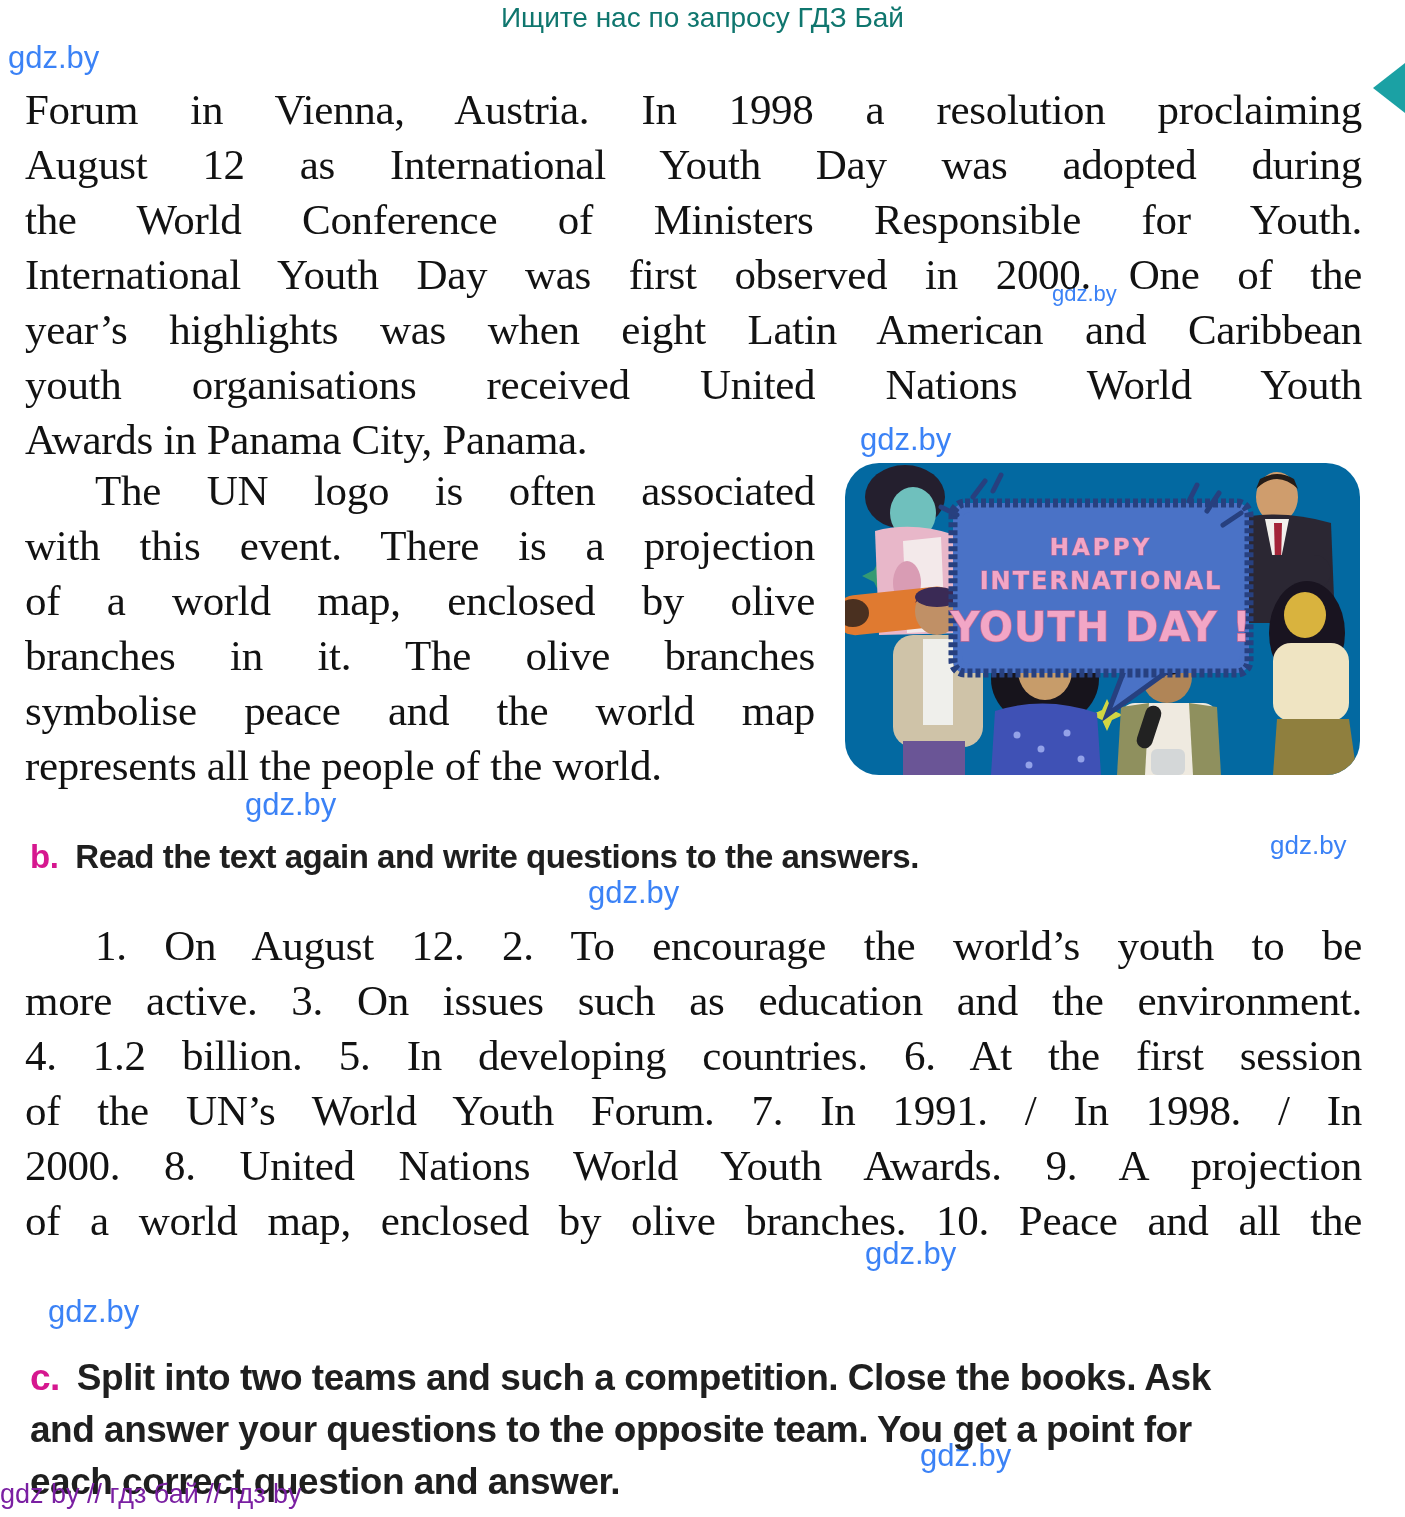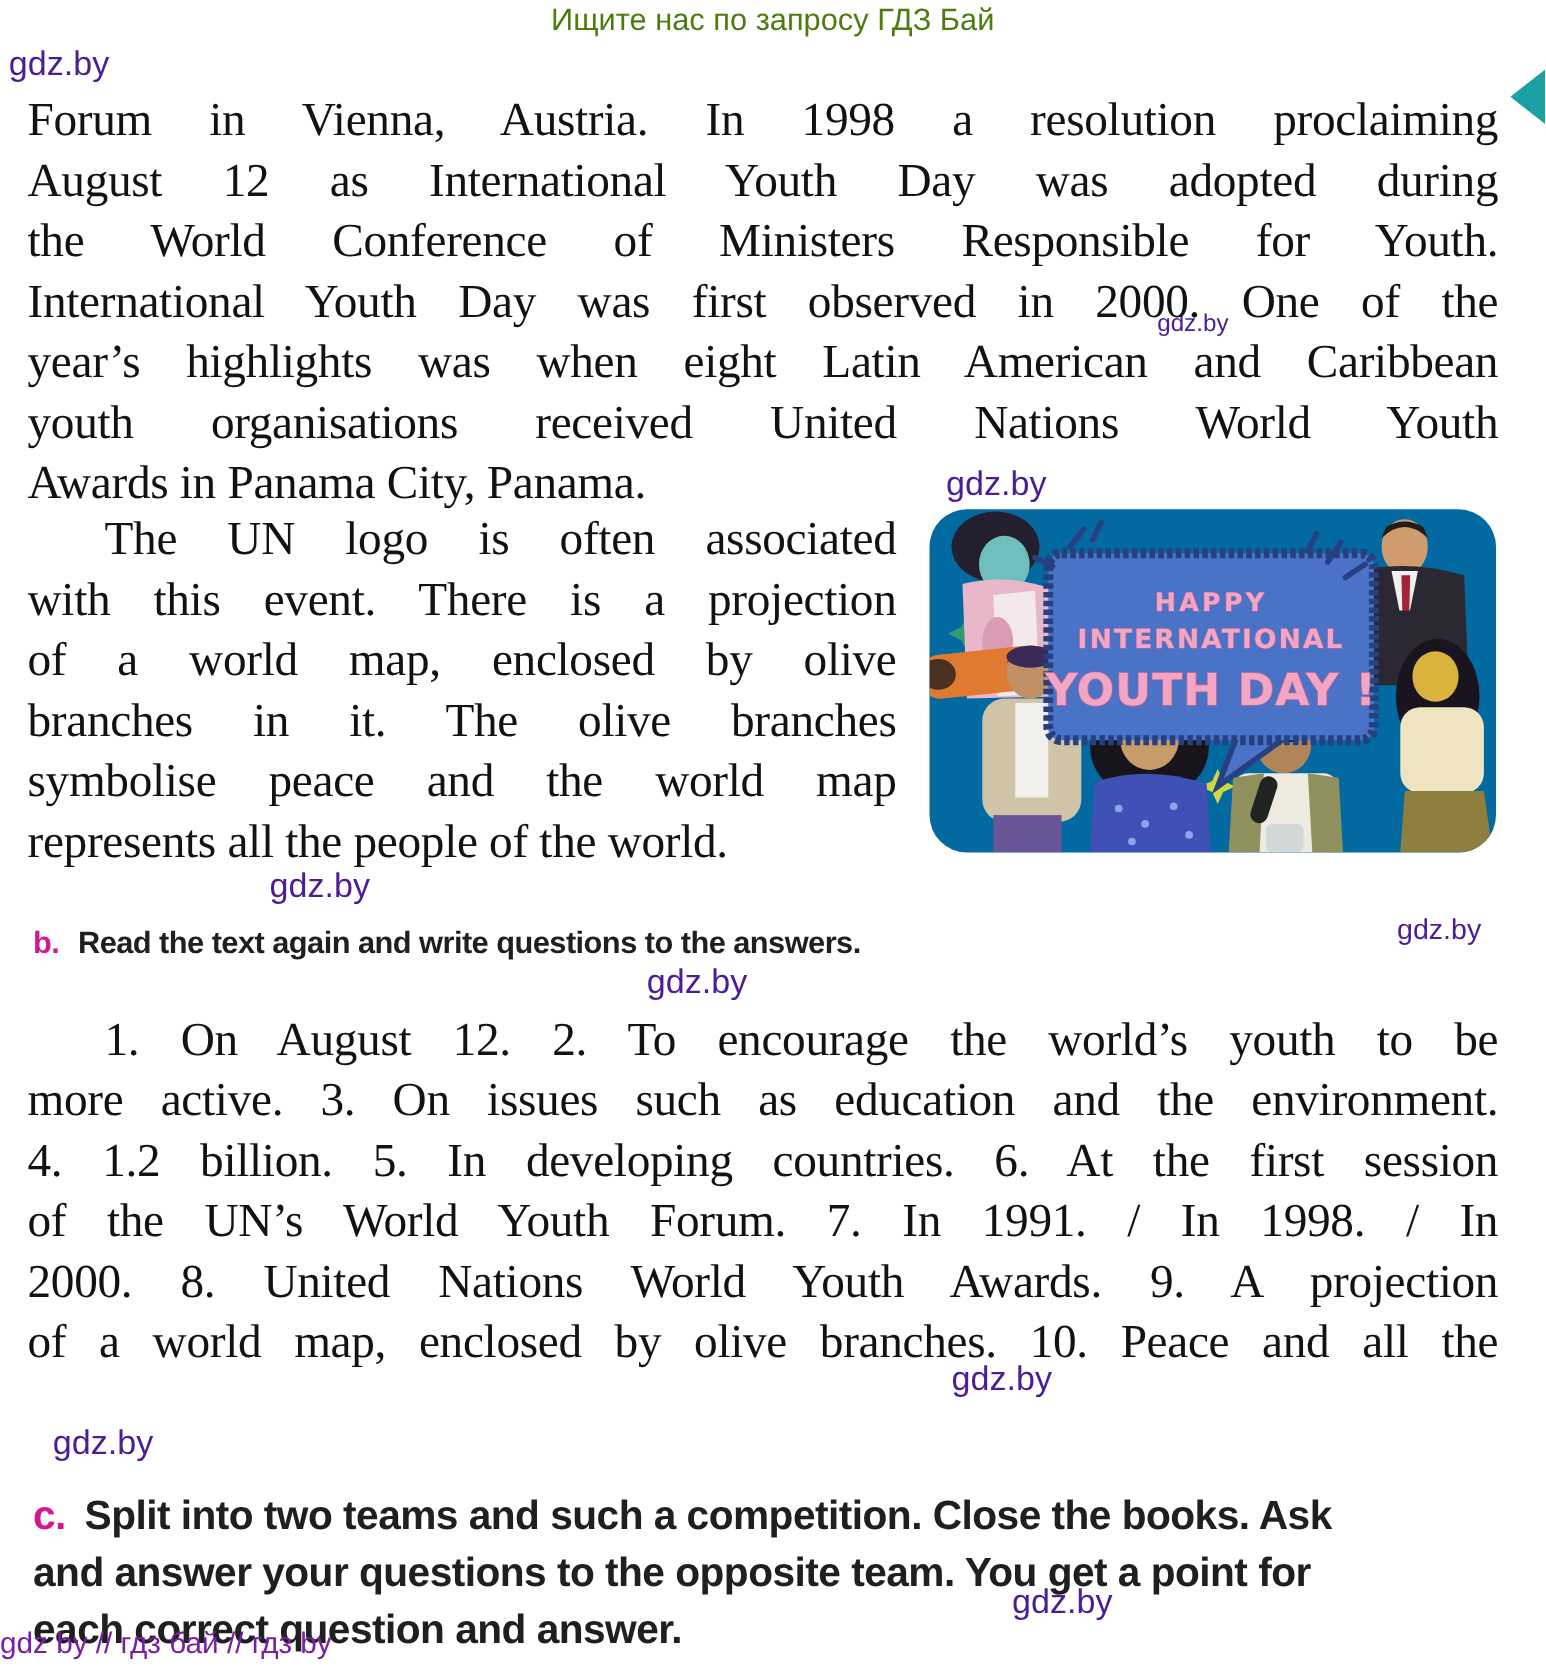--- a/index.html
+++ b/index.html
@@ -4,31 +4,31 @@
 <style>
   html,body{margin:0;padding:0;background:#ffffff;}
   #page{
     position:relative;width:1405px;height:1517px;background:#ffffff;
     overflow:hidden;font-family:"Liberation Serif","DejaVu Serif",serif;color:#121212;
   }
   
   .banner-top{
     position:absolute;top:2px;left:0;width:100%;text-align:center;
     font-family:"Liberation Sans","DejaVu Sans",sans-serif;
-    font-size:28px;color:#4d7c0f;font-weight:400;
+    font-size:28px;color:#0f766e;font-weight:400;
   }
   .banner-bottom{
     position:absolute;top:1479px;left:0;width:100%;text-align:left;
     font-family:"Liberation Sans","DejaVu Sans",sans-serif;
     font-size:27px;color:#7a1fa2;
   }
   
   .wm{
     position:absolute;font-family:"Liberation Sans","DejaVu Sans",sans-serif;
-    color:#4c1d95;font-size:31px;line-height:1;
+    color:#3b82f6;font-size:31px;line-height:1;
   }
   .wm.small{font-size:22px;}
   .wm.mid{font-size:26px;}
   
   .corner-arrow{
     position:absolute;right:0;top:63px;width:32px;height:50px;
     background:#1ba1a4;
     -webkit-clip-path:polygon(100% 0,0 50%,100% 100%);
     clip-path:polygon(100% 0,0 50%,100% 100%);
   }
@@ -40,21 +40,21 @@
   .para .line.indent{padding-left:70px;}
   #para1{left:25px;top:82px;width:1337px;}
   #para2{left:25px;top:463px;width:790px;}
   #answers{left:25px;top:918px;width:1337px;}
   
   .task{
     position:absolute;font-family:"Liberation Sans","DejaVu Sans",sans-serif;
     font-weight:bold;color:#1f1f1f;letter-spacing:-0.5px;
   }
   .task .marker{color:#d6178f;margin-right:17px;}
-  #task-b{left:30px;top:833px;font-size:28px;line-height:48px;width:1350px;}
+  #task-b{left:30px;top:833px;font-size:33px;line-height:48px;width:1350px;}
   #task-c{left:30px;top:1352px;font-size:37px;width:1355px;}
   #task-c .cline{height:52px;line-height:52px;}
   
   #poster{
     position:absolute;left:845px;top:463px;width:515px;height:312px;
     border-radius:34px;overflow:hidden;background:#0369a1;
   }
   #poster svg{display:block;}
 </style>
 </head>

